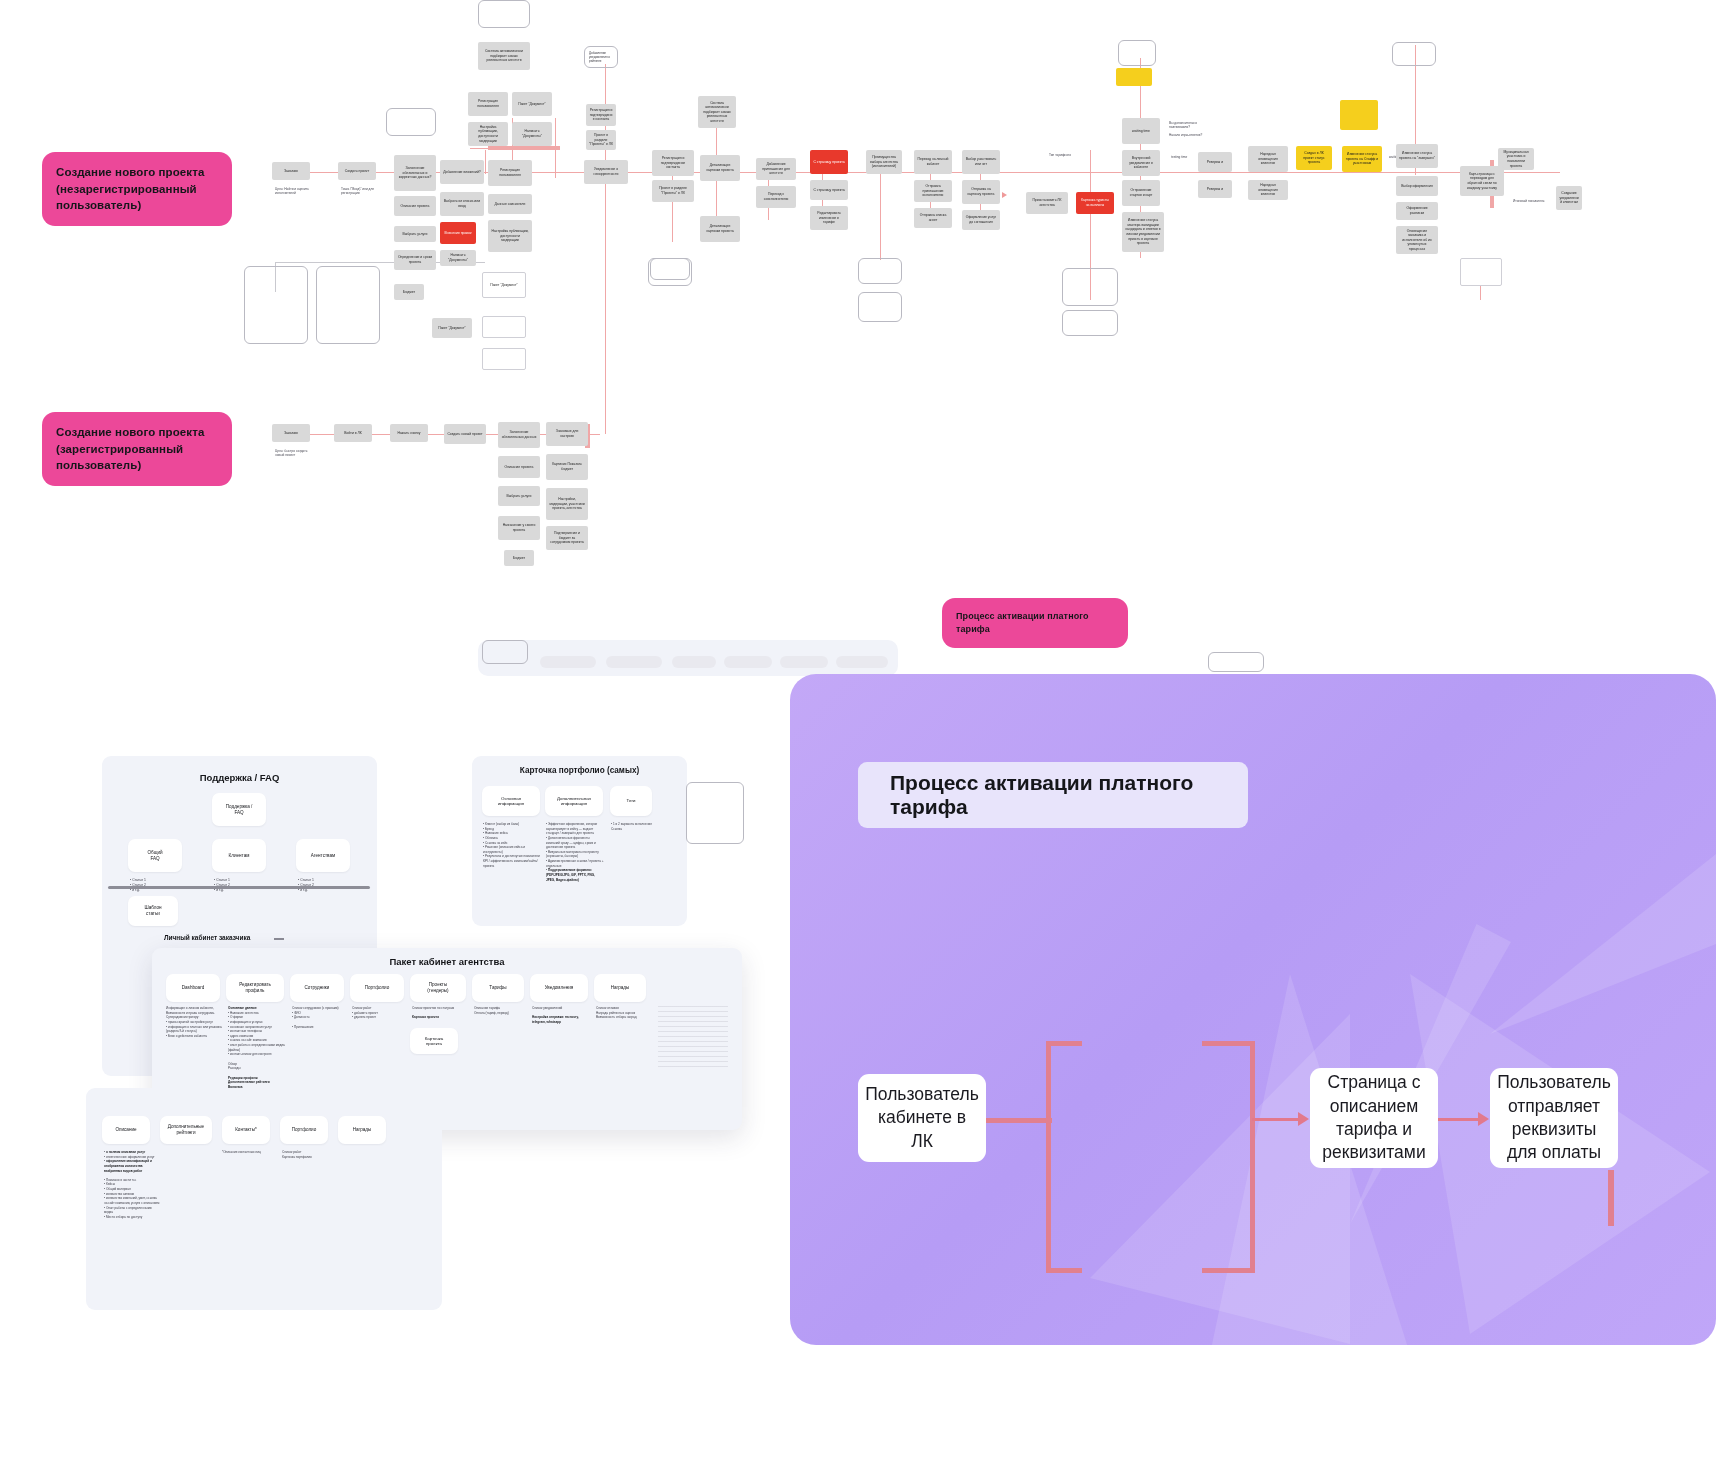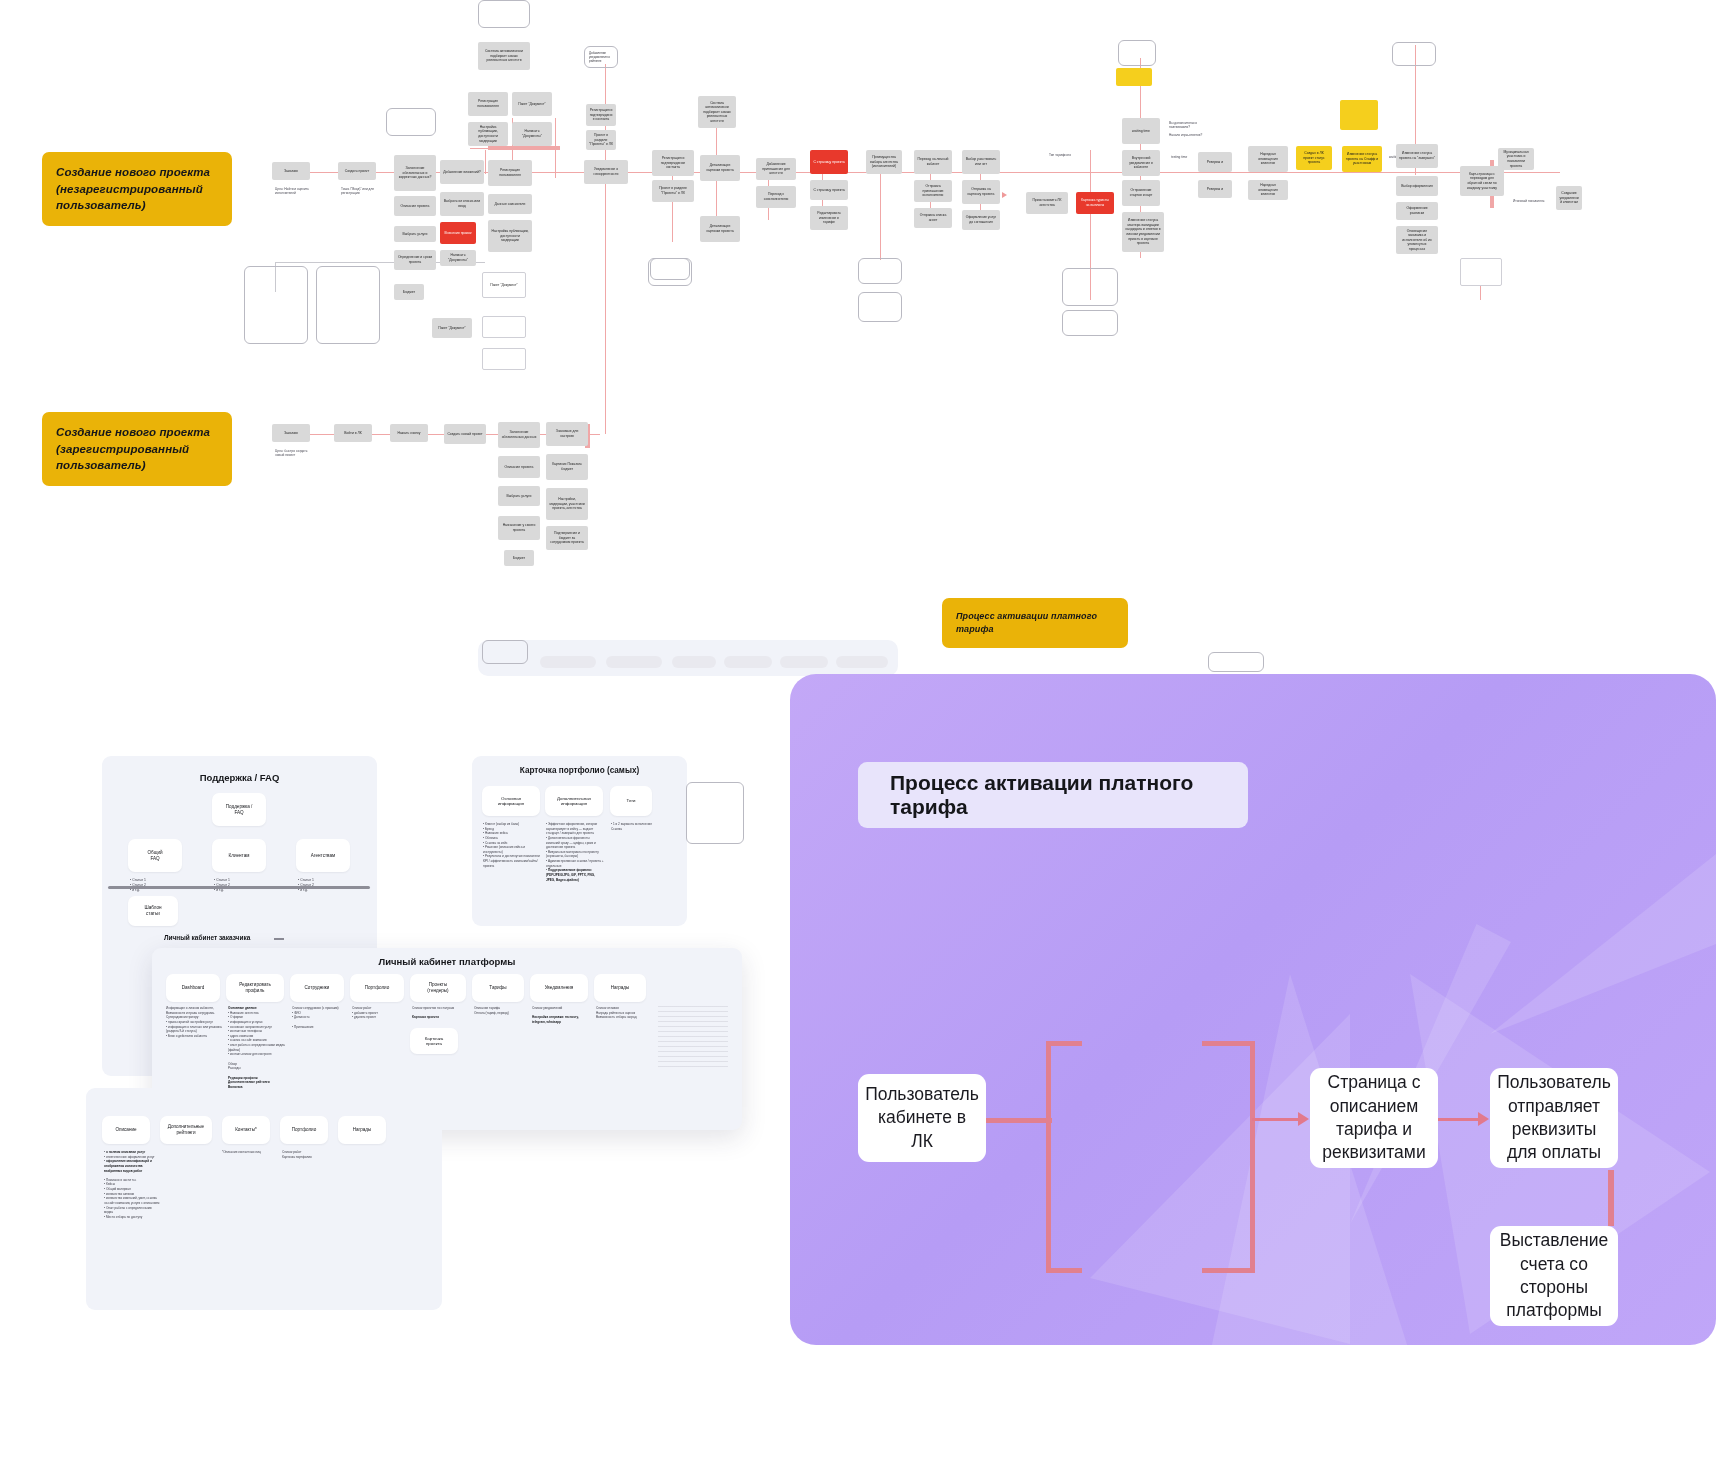--- a/index.html
+++ b/index.html
@@ -10,23 +10,23 @@
     font-family:"Liberation Sans","DejaVu Sans",sans-serif;
     overflow:hidden;
     position:relative;
     color:#1a1a1a;
   }
   .board{position:absolute;inset:0;}
   .abs{position:absolute;box-sizing:border-box;}
 
   
   .sec-chip{
-    background:#eab308;border-radius:7px;
+    background:#ec4899;border-radius:13px;
     padding:12px 14px;font-size:11.5px;font-weight:700;line-height:1.45;
-    color:#15161a;letter-spacing:.1px;font-style:italic;
+    color:#15161a;letter-spacing:.1px;
   }
 
   
   .node{
     background:#d9d9d9;border-radius:2px;
     font-size:3.4px;line-height:1.35;color:#1f1f1f;
     padding:3px 3px;text-align:center;
     display:flex;align-items:center;justify-content:center;
     overflow:hidden;word-break:break-word;
   }
@@ -317,21 +317,21 @@
     </div>
   </div>
   <div class="abs node note" style="left:686px;top:782px;width:58px;height:62px;"></div>
 
   <div class="abs" style="left:152px;top:928px;width:155px;height:22px;background:#f1f3f9;border-radius:8px 8px 0 0;">
     <span class="abs" style="left:12px;top:6px;font-size:6.5px;font-weight:700;color:#15161a;">Личный кабинет заказчика</span>
     <span class="abs" style="left:122px;top:10px;width:10px;height:1.5px;background:#8b8b96;"></span>
   </div>
 
   <div class="abs spec-card lifted" style="left:152px;top:948px;width:590px;height:182px;">
-    <div class="spec-title abs" style="left:0;top:8px;width:590px;font-size:9.5px;">Личный кабинет платформы</div>
+    <div class="spec-title abs" style="left:0;top:8px;width:590px;font-size:9.5px;">Пакет кабинет агентства</div>
 
     <div class="chip abs" style="left:14px;top:26px;width:54px;height:28px;font-size:4.6px;">Dashboard</div>
     <div class="chip abs" style="left:74px;top:26px;width:58px;height:28px;font-size:4.6px;white-space:pre-line;">Редактировать
 профиль</div>
     <div class="chip abs" style="left:138px;top:26px;width:54px;height:28px;font-size:4.6px;">Сотрудники</div>
     <div class="chip abs" style="left:198px;top:26px;width:54px;height:28px;font-size:4.6px;">Портфолио</div>
     <div class="chip abs" style="left:258px;top:26px;width:56px;height:28px;font-size:4.6px;white-space:pre-line;">Проекты
 (тендеры)</div>
     <div class="chip abs" style="left:320px;top:26px;width:52px;height:28px;font-size:4.6px;">Тарифы</div>
     <div class="chip abs" style="left:378px;top:26px;width:58px;height:28px;font-size:4.6px;">Уведомления</div>
@@ -440,16 +440,15 @@
     <div class="pl abs" style="left:460px;top:367px;width:5px;height:232px;"></div>
     <div class="pl thin abs" style="left:462px;top:444px;width:48px;height:3px;"></div>
     <div class="p-arrow abs" style="left:508px;top:438px;"></div>
     <div class="pl thin abs" style="left:642px;top:444px;width:48px;height:3px;"></div>
     <div class="p-arrow abs" style="left:688px;top:438px;"></div>
     <div class="pl abs" style="left:818px;top:496px;width:6px;height:56px;"></div>
 
     <div class="p-box abs" style="left:68px;top:400px;width:128px;height:88px;">Пользователь кабинете в ЛК</div>
     <div class="p-box abs" style="left:520px;top:394px;width:128px;height:100px;">Страница с описанием тарифа и реквизитами</div>
     <div class="p-box abs" style="left:700px;top:394px;width:128px;height:100px;">Пользователь отправляет реквизиты для оплаты</div>
-    <div class="p-box abs" style="left:700px;top:552px;width:128px;height:100px;">Выставление счета со стороны платформы</div>
   </div>
 
 </div>
 
 </body></html>

